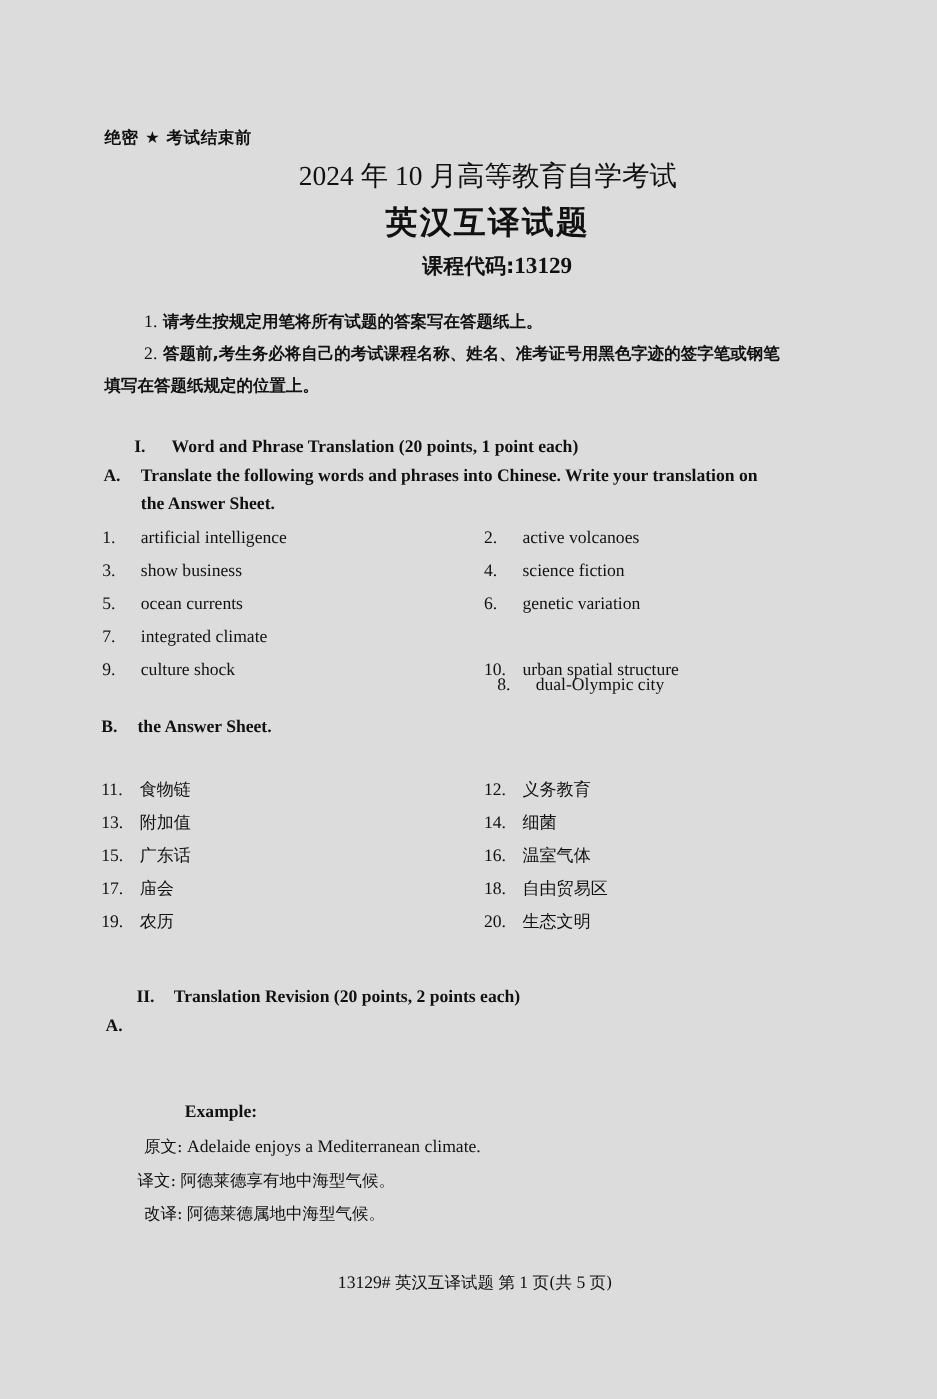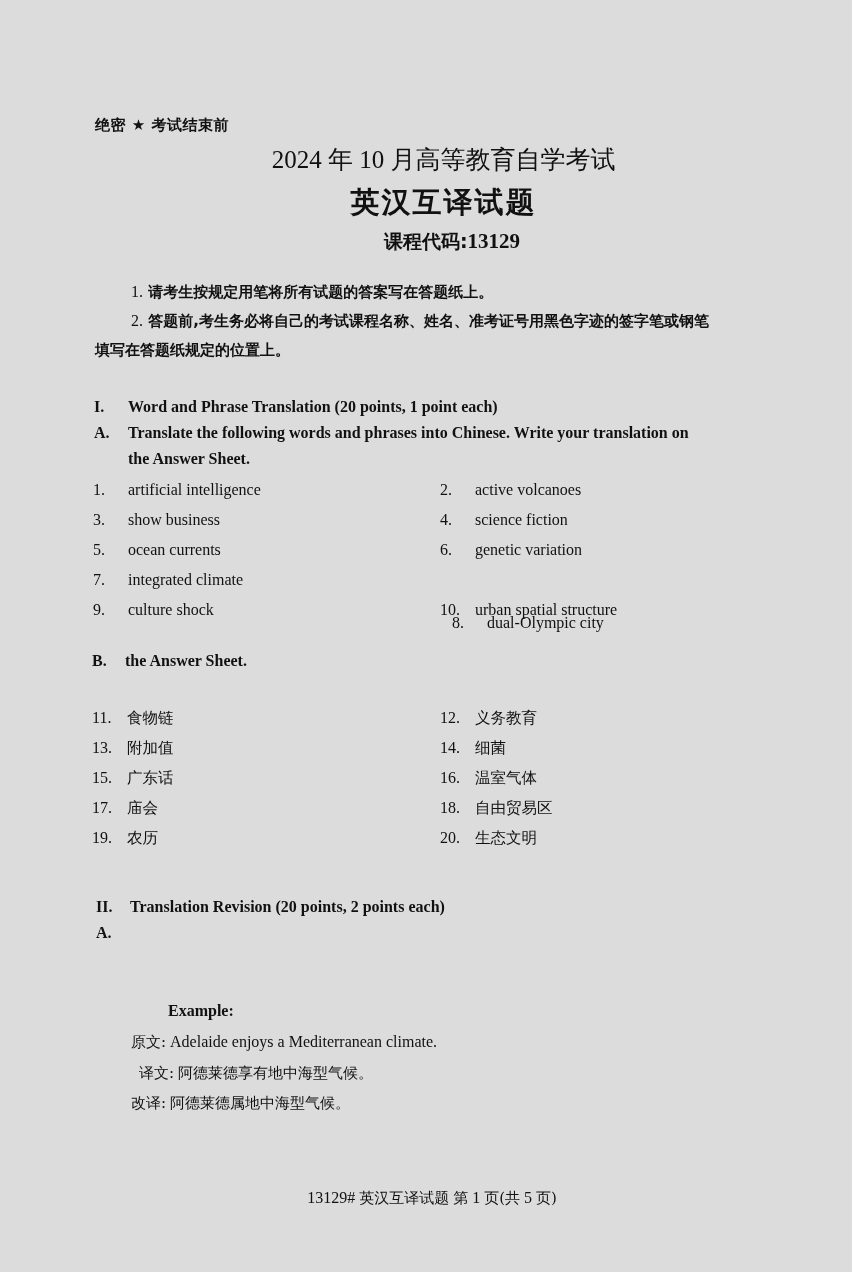--- a/index.html
+++ b/index.html
@@ -60,20 +60,21 @@
   }
   .instr .num {
     font-family: "Liberation Serif", serif;
     font-weight: normal;
     font-size: 16px;
   }
   .section-head {
     font-weight: bold;
     font-size: 16px;
     line-height: 20px;
+    margin-left: 28px;
   }
   .section-head .mark {
     display: inline-block;
     width: 34px;
   }
   .sub-head {
     font-weight: bold;
     font-size: 16px;
     line-height: 26px;
   }
@@ -109,21 +110,20 @@
   .example-line .lbl, .example-line .cn {
     font-family: "DejaVu Serif", serif;
     font-size: 15px;
   }
   .footer {
     left: 0; width: 852px; top: 1157px;
     text-align: center;
     font-size: 16px;
     padding-left: 12px;
     box-sizing: border-box;
-    margin-top: 32px;
   }
   .footer .cn {
     font-family: "DejaVu Serif", serif;
     font-size: 15px;
   }
 </style>
 </head>
 <body>
 
 <div class="abs confidential">绝密 ★ 考试结束前</div>
@@ -184,21 +184,21 @@
 </div>
 <div class="abs sub-head" style="left:96px; top:920px; width:700px;">
   <span class="mark">A.</span>
 </div>
 
 <div class="abs example-label" style="left:131px; top:1002px;">Example:</div>
 <div class="abs example-line" style="left:131px; top:1032px;">
   <span class="lbl">原文:</span>
   <span>Adelaide enjoys a Mediterranean climate.</span>
 </div>
-<div class="abs example-line" style="left:139px; top:1063px;">
+<div class="abs example-line" style="left:125px; top:1063px;">
   <span class="lbl">译文:</span>
   <span class="cn">阿德莱德享有地中海型气候。</span>
 </div>
 <div class="abs example-line" style="left:131px; top:1093px;">
   <span class="lbl">改译:</span>
   <span class="cn">阿德莱德属地中海型气候。</span>
 </div>
 
 <div class="abs footer">
   <span>13129#</span>

